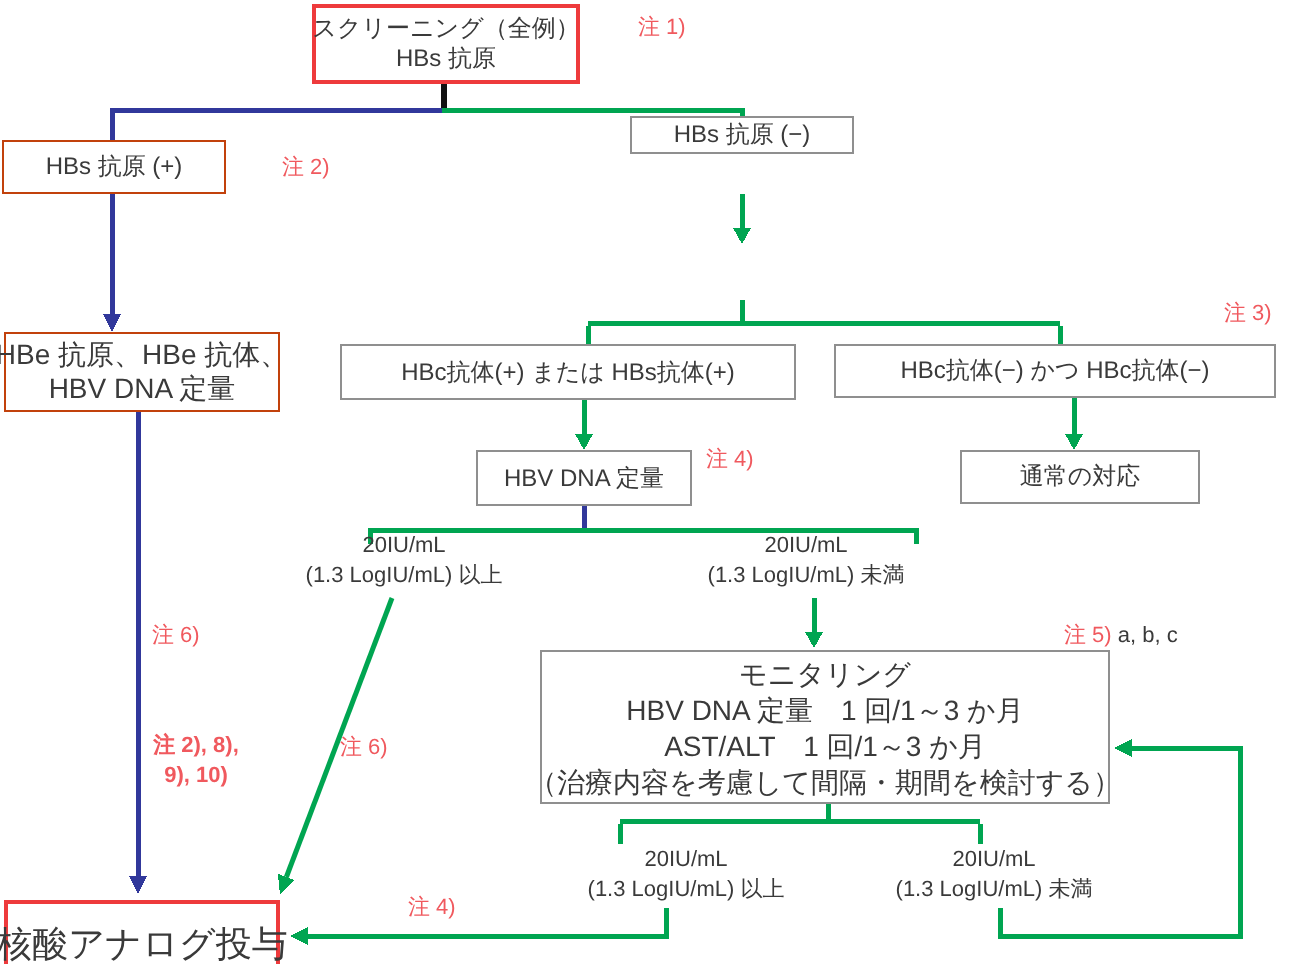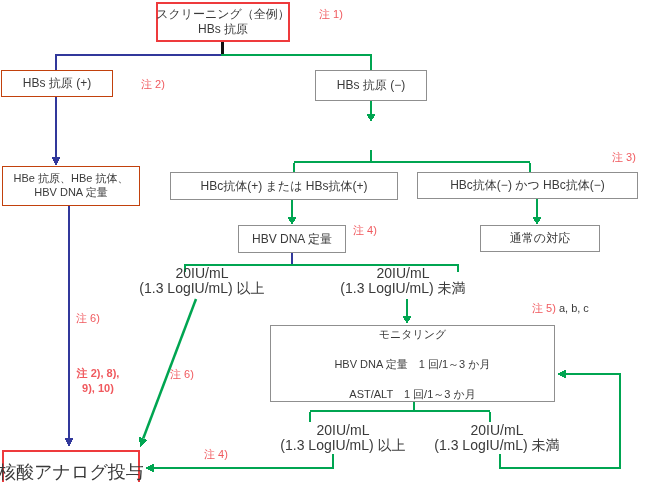--- a/index.html
+++ b/index.html
@@ -24,41 +24,41 @@
     line-height:1.25;
     white-space:nowrap;
     z-index:2;
   }
   .box.gray{border:1px solid #8f8f8f;}
   .box.peri{border:1px solid #c2410c;}
   .box.redb{border:2px solid #ee3a3c;}
   .lbl{
     position:absolute;
     text-align:center;
-    font-size:14px;
+    font-size:11px;
     line-height:15px;
     white-space:nowrap;
     z-index:2;
   }
   .note{
     position:absolute;
     color:#f0595e;
     font-size:11px;
     line-height:13px;
     white-space:nowrap;
     z-index:3;
   }
   .note .dark{color:#3a3a3a;}
   .wires{
     position:absolute;
     left:0;top:0;
     width:646px;height:482px;
     z-index:1;
   }
-  .small{font-size:11px;}
+  .small{font-size:14px;}
 </style>
 </head>
 <body>
 
 <div class="canvas">
 
   <svg class="wires" viewBox="0 0 646 482" shape-rendering="crispEdges">
 
     <path d="M222 42 V55" stroke="#111111" stroke-width="3" fill="none"></path>
 
@@ -104,21 +104,21 @@
 
   <div class="box redb" style="left:156px;top:2px;width:134px;height:40px;">
     <span>スクリーニング（全例）</span>
     <span>HBs 抗原</span>
   </div>
 
   <div class="box peri" style="left:1px;top:70px;width:112px;height:27px;">
     <span>HBs 抗原 (+)</span>
   </div>
 
-  <div class="box gray" style="left:315px;top:70px;width:112px;height:31px;">
+  <div class="box gray" style="left:315px;top:58px;width:112px;height:19px;">
     <span>HBs 抗原 (−)</span>
   </div>
 
 
   <div class="box peri small" style="left:2px;top:166px;width:138px;height:40px;">
     <span>HBe 抗原、HBe 抗体、</span>
     <span>HBV DNA 定量</span>
   </div>
 
   <div class="box gray" style="left:170px;top:172px;width:228px;height:28px;">
@@ -130,24 +130,25 @@
   </div>
 
   <div class="box gray" style="left:238px;top:225px;width:108px;height:28px;">
     <span>HBV DNA 定量</span>
   </div>
 
   <div class="box gray" style="left:480px;top:225px;width:120px;height:27px;">
     <span>通常の対応</span>
   </div>
 
-  <div class="box gray small" style="left:270px;top:325px;width:285px;height:77px;line-height:18px;gap:12px;">
+  <div class="box gray small" style="left:270px;top:325px;width:285px;height:77px;line-height:18px;">
     <span>モニタリング</span>
     <span>HBV DNA 定量　1 回/1～3 か月</span>
     <span>AST/ALT　1 回/1～3 か月</span>
+    <span>（治療内容を考慮して間隔・期間を検討する）</span>
   </div>
 
   <div class="box redb" style="left:2px;top:450px;width:138px;height:45px;font-size:18px;">
     <span>核酸アナログ投与</span>
   </div>
 
   <div class="lbl" style="left:127px;top:266px;width:150px;">
     <div>20IU/mL</div>
     <div>(1.3 LogIU/mL) 以上</div>
   </div>
@@ -161,21 +162,21 @@
   </div>
   <div class="lbl" style="left:422px;top:423px;width:150px;">
     <div>20IU/mL</div>
     <div>(1.3 LogIU/mL) 未満</div>
   </div>
 
   <div class="note" style="left:295px;top:8px;margin-left:24px;">注 1)</div>
   <div class="note" style="left:141px;top:78px;">注 2)</div>
   <div class="note" style="left:612px;top:151px;">注 3)</div>
   <div class="note" style="left:353px;top:224px;">注 4)</div>
-  <div class="note" style="left:532px;top:302px;text-align:center;">
+  <div class="note" style="left:532px;top:312px;text-align:center;">
     <span>注 5)</span>
     <span class="dark">a, b, c</span>
   </div>
   <div class="note" style="left:76px;top:312px;">注 6)</div>
   <div class="note" style="left:170px;top:368px;">注 6)</div>
   <div class="note" style="left:66px;top:366px;width:64px;text-align:center;line-height:15px;font-weight:bold;">
     <div>注 2), 8),</div>
     <div>9), 10)</div>
   </div>
   <div class="note" style="left:204px;top:448px;">注 4)</div>

